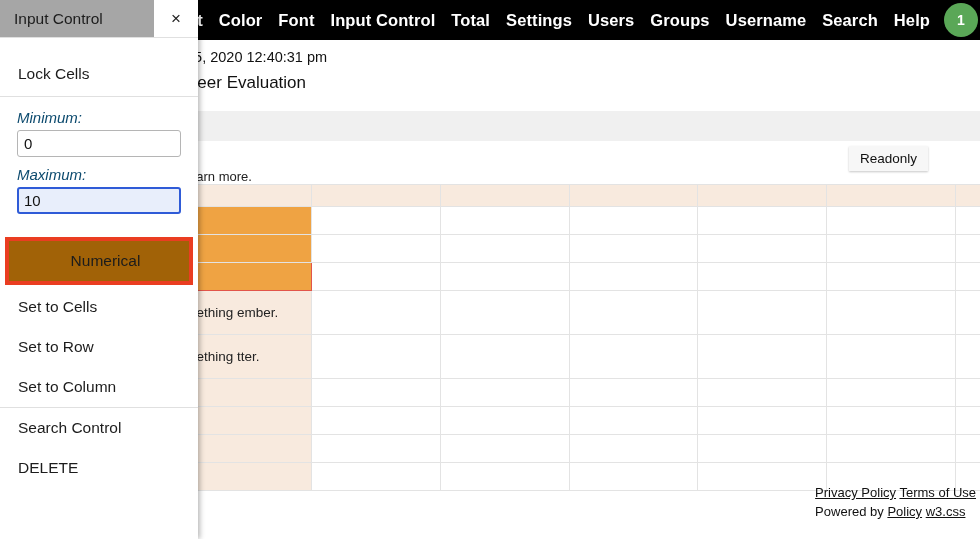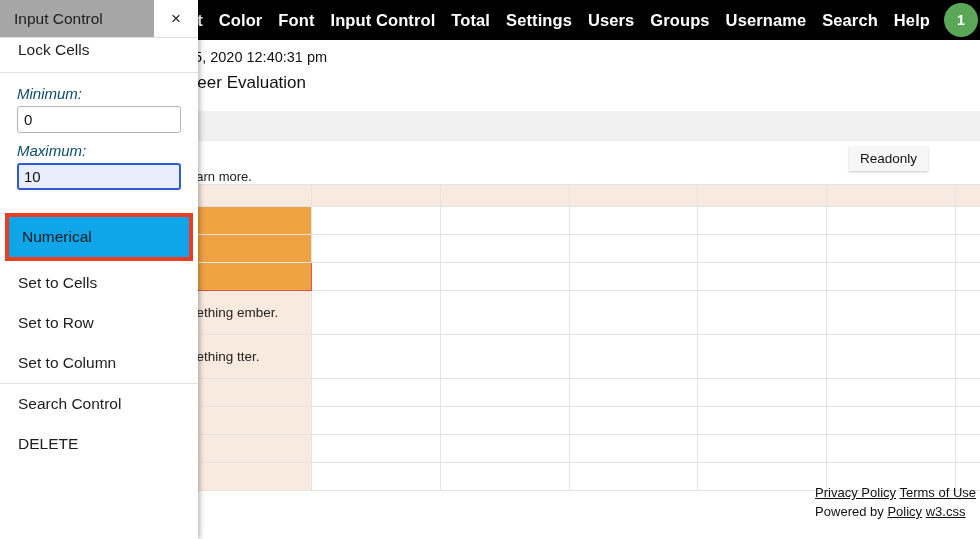--- a/index.html
+++ b/index.html
@@ -214,21 +214,21 @@
     cursor: pointer;
   }
   .panel-sep {
     height: 1px;
     background: #e0e0e0;
     margin: 0;
   }
   .panel-item {
     font-size: 15.5px;
     color: #1c1c1c;
-    padding: 3px 0 13px 18px;
+    padding: 27px 0 13px 18px;
     cursor: pointer;
     white-space: nowrap;
   }
   .panel-item.compact { padding: 11px 0 11px 18px; }
 
   #panel-fields {
     padding: 12px 17px 10px 17px;
   }
   .field-row {
     font-size: 15px;
@@ -270,22 +270,23 @@
     border: 2px solid #2f5bd7;
     background: #e8eefb;
     padding: 3px 5px;
   }
 
   
   #highlight-wrap {
     position: relative;
     margin: 4px 5px 2px 5px;
     border: 4px solid #ea3d21;
-    background: #0ea5e9;
-    box-sizing: border-box;
+    background: #a16207;
+    box-sizing: border-box;
+    text-align: center;
   }
   #highlight-wrap .panel-item {
     padding: 11px 0 11px 13px;
   }
 </style>
 </head>
 <body>
 
 <div id="app-root">
 

